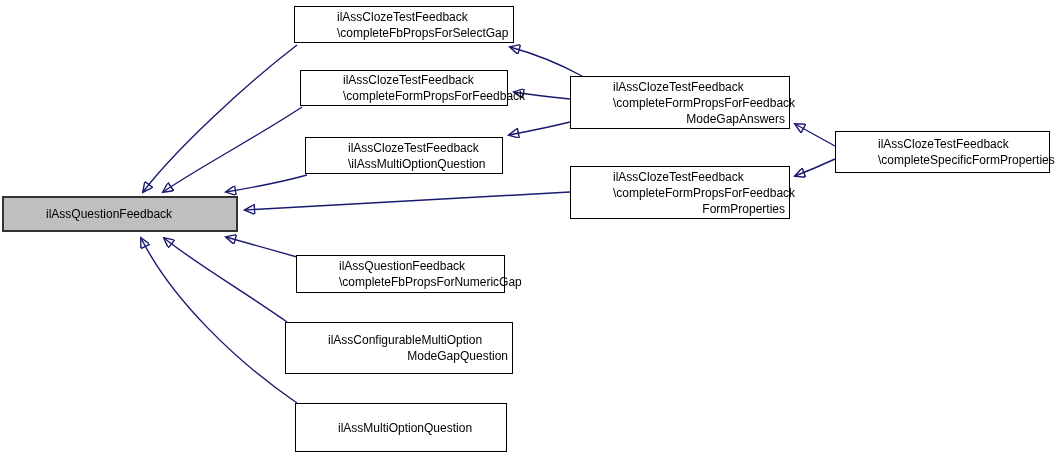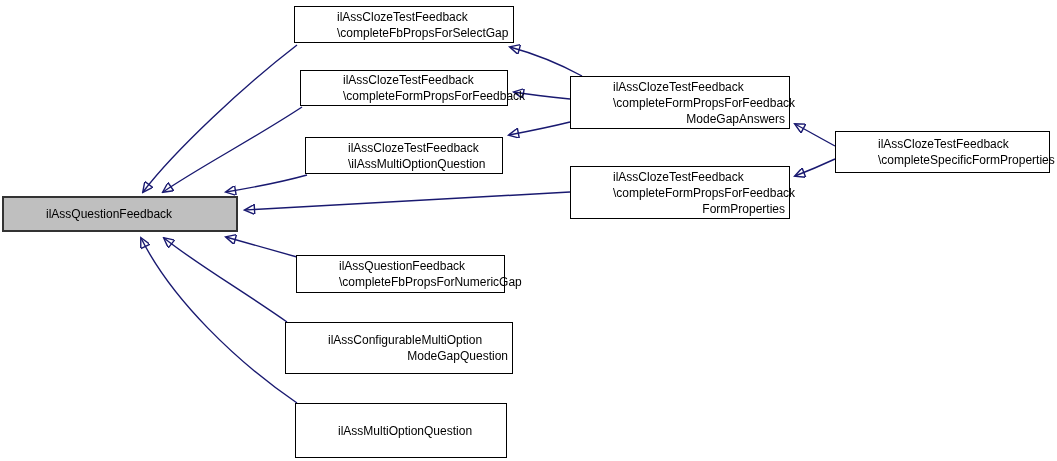--- a/index.html
+++ b/index.html
@@ -109,17 +109,17 @@
   <div class="node" style="left:296px;top:255px;width:209px;height:38px;">
     <span class="ln">ilAssQuestionFeedback</span>
     <span class="ln">\completeFbPropsForNumericGap</span>
   </div>
 
   <div class="node" style="left:285px;top:322px;width:228px;height:52px;">
     <span class="ln">ilAssConfigurableMultiOption</span>
     <span class="ln ctr">ModeGapQuestion</span>
   </div>
 
-  <div class="node" style="left:295px;top:403px;width:212px;height:55px;">
+  <div class="node" style="left:295px;top:403px;width:212px;height:49px;">
     <span class="ln">ilAssMultiOptionQuestion</span>
   </div>
 
 </div>
 
 </body></html>

